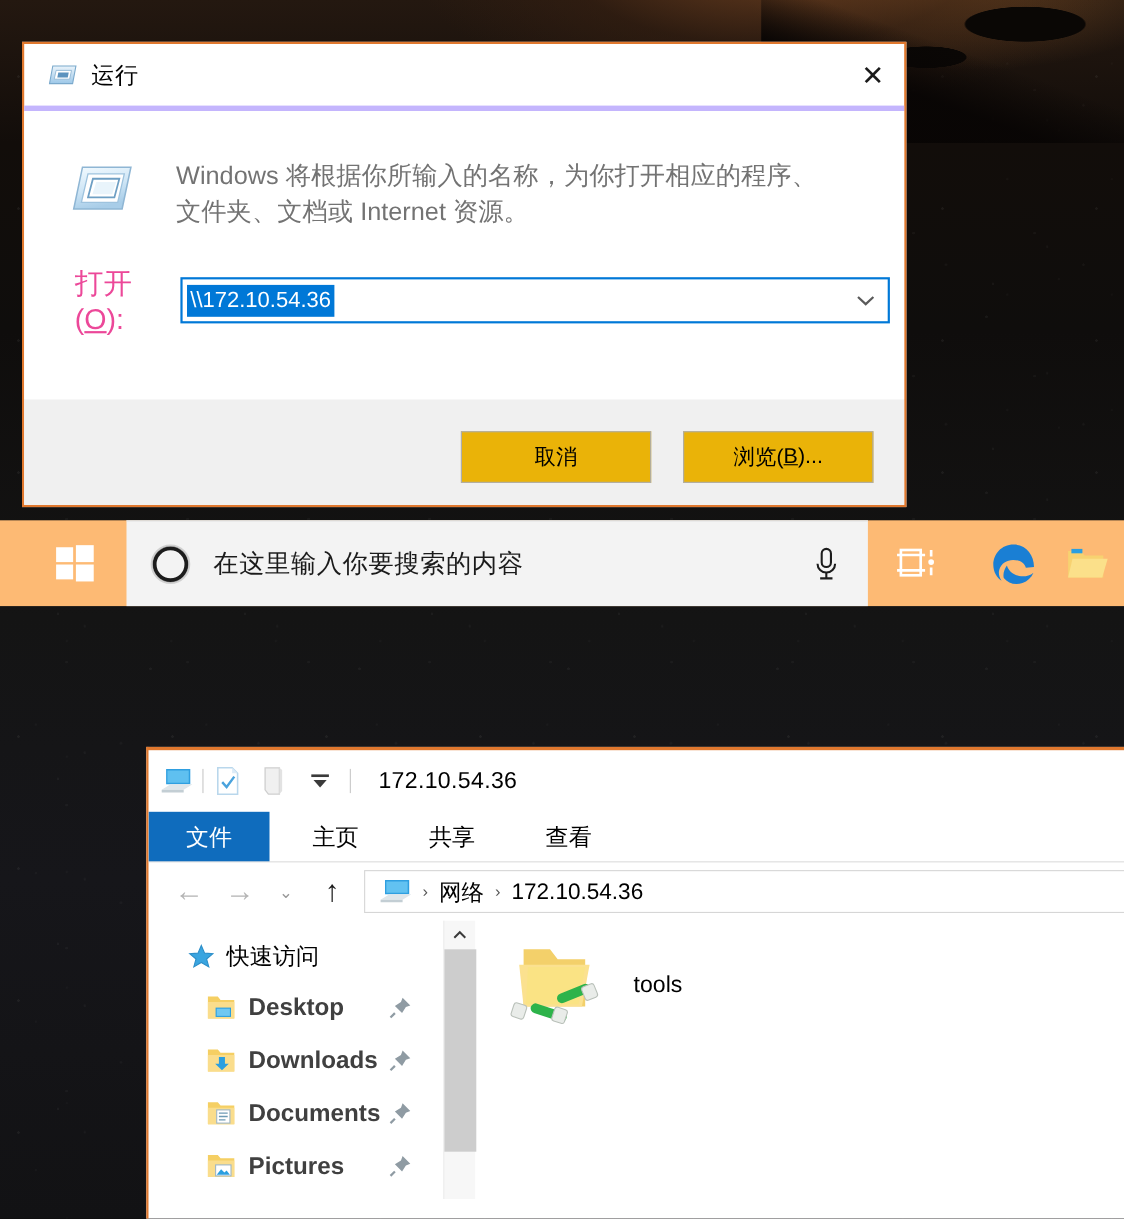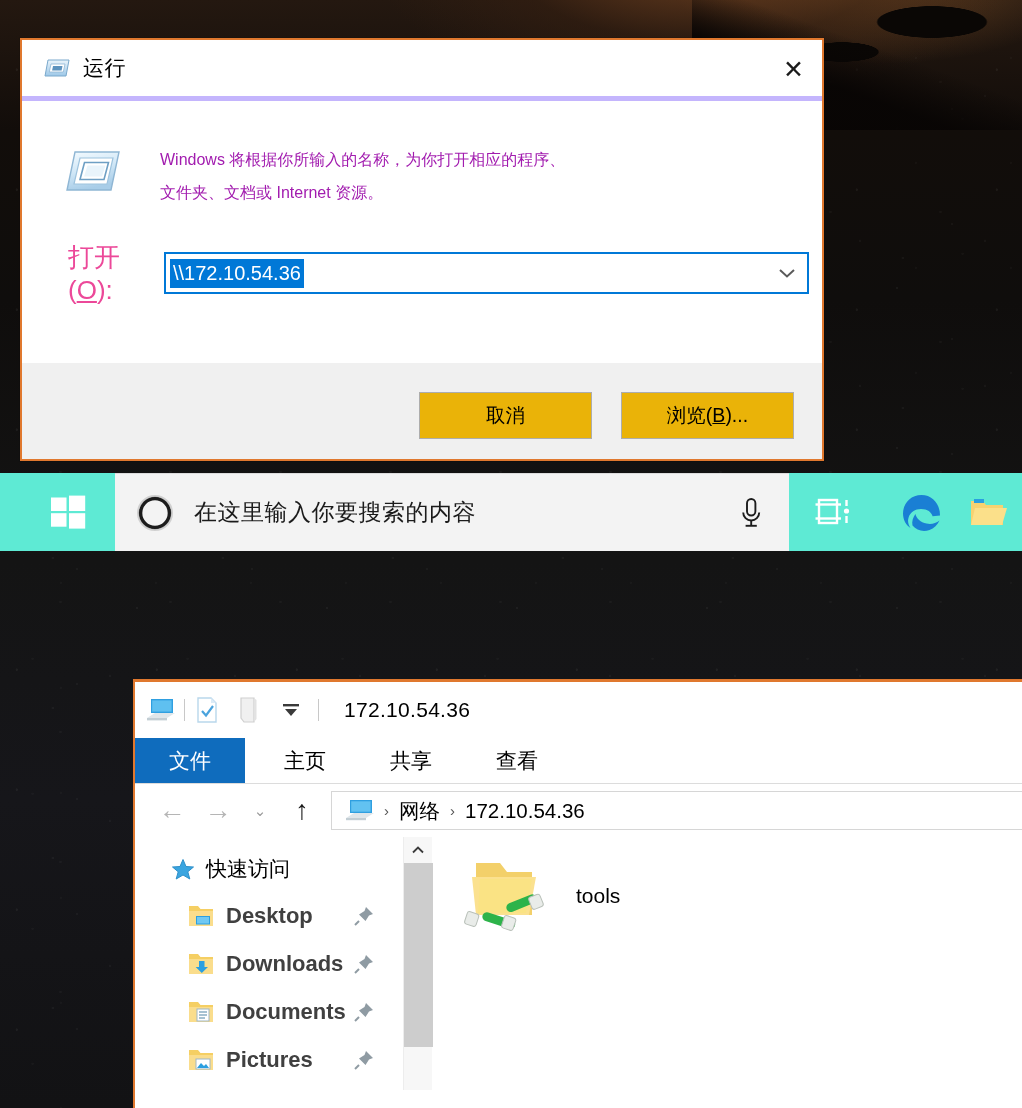--- a/index.html
+++ b/index.html
@@ -61,21 +61,21 @@
   #run-close {
     position: absolute; right: 0; top: 0; width: 57px; height: 59px;
     display: flex; align-items: center; justify-content: center;
     font-size: 25px; color: #1a1a1a; font-weight: 300; line-height: 1;
     cursor: default;
   }
   #run-body { background: #fff; flex: 0 0 auto; height: 262px; position: relative; }
   #run-desc-row { display: flex; padding: 42px 0 0 43px; }
   #run-desc-icon { flex: 0 0 auto; margin-top: 4px; }
   #run-desc-text {
-    margin-left: 39px; font-size: 16px; color: #a21caf;
+    margin-left: 39px; font-size: 23px; color: #737373;
     line-height: 33px; max-width: 640px;
   }
   #run-open-row { display: flex; align-items: center; padding: 31px 0 0 46px; }
   #run-open-label { font-size: 26px; color: #ec4899; width: 96px; }
   #run-open-label u { text-decoration: underline; }
   #run-combo {
     position: relative; width: 645px; height: 42px;
     border: 2px solid #0078d7; background: #fff;
     display: flex; align-items: center;
   }
@@ -98,21 +98,21 @@
     border: 1px solid #adadad; font-size: 19.5px; color: #000;
     font-family: "Liberation Sans", "DejaVu Sans", sans-serif;
     display: flex; align-items: center; justify-content: center;
   }
   .dlg-btn.default { border: 2px solid #0078d7; background: #e1e1e1; }
   .dlg-btn u { text-decoration: underline; }
 
   
   #taskbar {
     position: absolute; left: 0; top: 473px; width: 1022px; height: 78px;
-    background: #5eead4;
+    background: #fdba74;
     display: flex; align-items: stretch; padding-left: 22px;
   }
   #start-button {
     width: 95px; display: flex; align-items: center; justify-content: center;
   }
   #search-box {
     width: 689px; background: #f3f3f3;
     display: flex; align-items: center; position: relative;
     border-top: 1px solid #dcdcdc;
   }

